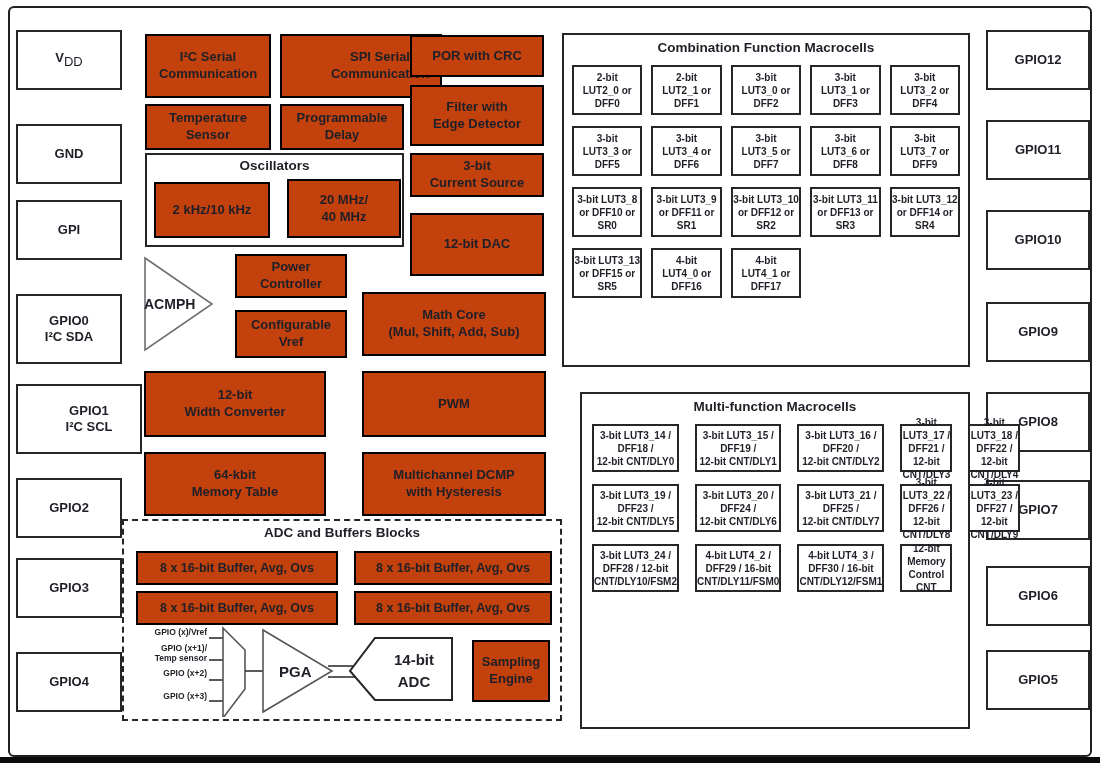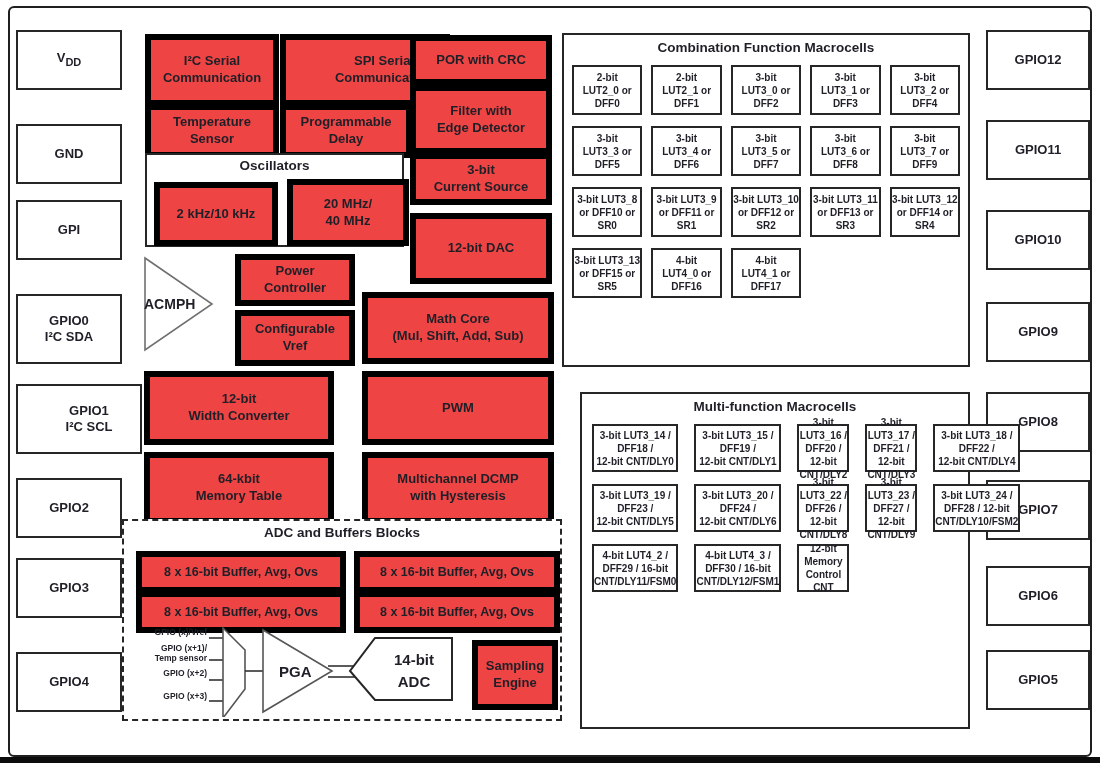--- a/index.html
+++ b/index.html
@@ -1,22 +1,22 @@
 <!DOCTYPE html>
 <html><head>
 <meta charset="utf-8">
 <style>
   html,body{margin:0;padding:0;background:#ffffff;}
   body{font-family:"Liberation Sans",sans-serif;color:#1f1f28;width:1100px;height:766px;position:relative;overflow:hidden;}
   .frame{position:absolute;left:8px;top:6px;width:1080px;height:747px;border:2px solid #1f1f1f;border-radius:6px;background:#fff;}
   .bottombar{position:absolute;left:0;top:757px;width:1100px;height:6px;background:#0b0b0b;}
   .pin{position:absolute;border:2px solid #262626;background:#fff;display:flex;align-items:center;justify-content:center;
        font-weight:bold;font-size:13px;text-align:center;white-space:pre-line;line-height:1.25;}
-  .pin sub{font-size:11px;font-weight:bold;}
-  .block{position:absolute;border:6px solid #000000;background:#ef4444;display:flex;align-items:center;justify-content:center;
+  .pin sub{font-size:13px;font-weight:normal;}
+  .block{position:absolute;border:2px solid #000000;background:#c2410c;display:flex;align-items:center;justify-content:center;
        font-weight:bold;font-size:13px;text-align:center;white-space:pre-line;line-height:1.3;}
   .group{position:absolute;border:2px solid #262626;background:#fff;}
   .group-dashed{position:absolute;border:2px dashed #262626;background:#fff;}
   .gtitle{position:absolute;left:0;right:0;top:5px;text-align:center;font-weight:bold;font-size:13.5px;}
   .mgrid{position:absolute;display:grid;}
   .mcell{border:2px solid #262626;background:#fff;display:flex;align-items:center;justify-content:center;
        font-weight:bold;font-size:10px;text-align:center;white-space:pre-line;line-height:1.3;}
   .tinylabel{position:absolute;font-weight:bold;font-size:8.5px;line-height:10px;text-align:right;white-space:pre-line;}
   svg text{font-family:"Liberation Sans",sans-serif;font-weight:bold;fill:#1f1f28;}
 </style>
@@ -197,20 +197,23 @@
 12-bit CNT/DLY3</div>
     <div class="mcell">3-bit LUT3_18 /
 DFF22 /
 12-bit CNT/DLY4</div>
     <div class="mcell">3-bit LUT3_19 /
 DFF23 /
 12-bit CNT/DLY5</div>
     <div class="mcell">3-bit LUT3_20 /
 DFF24 /
 12-bit CNT/DLY6</div>
+    <div class="mcell">3-bit LUT3_21 /
+DFF25 /
+12-bit CNT/DLY7</div>
     <div class="mcell">3-bit LUT3_22 /
 DFF26 /
 12-bit CNT/DLY8</div>
     <div class="mcell">3-bit LUT3_23 /
 DFF27 /
 12-bit CNT/DLY9</div>
     <div class="mcell">3-bit LUT3_24 /
 DFF28 / 12-bit
 CNT/DLY10/FSM2</div>
     <div class="mcell">4-bit LUT4_2 /

